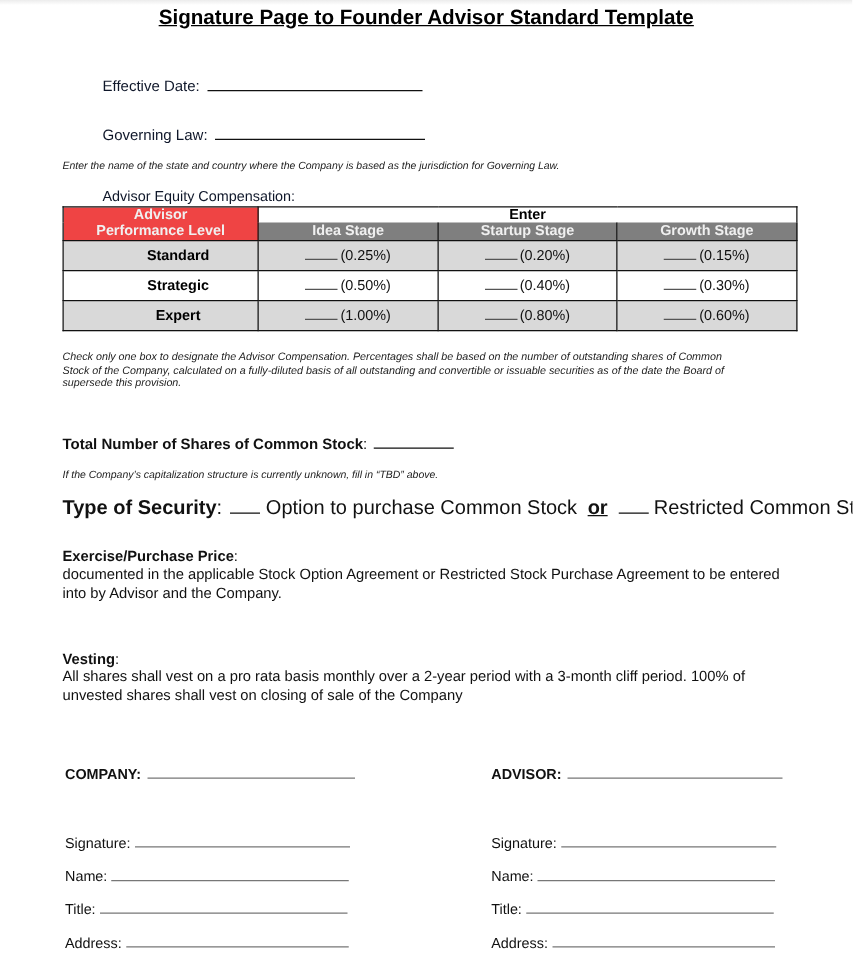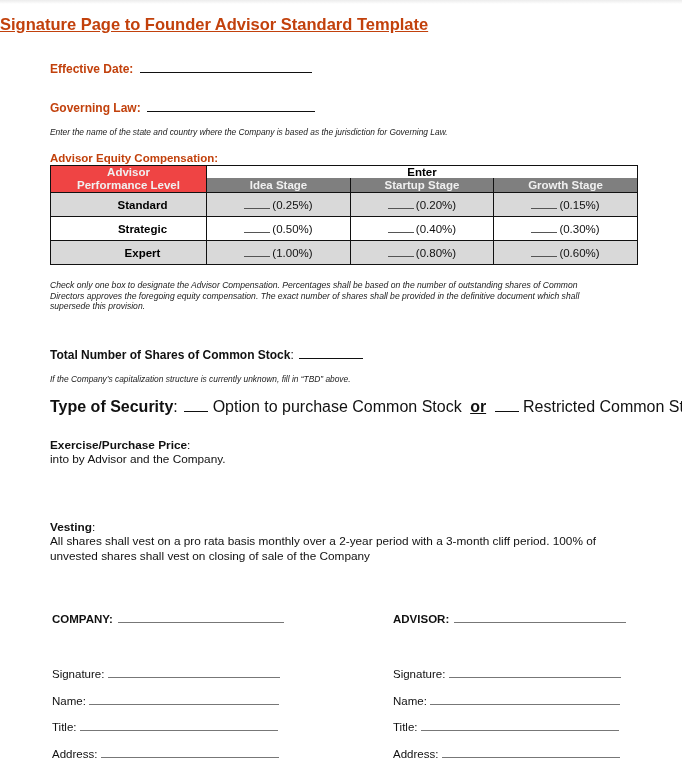--- a/index.html
+++ b/index.html
@@ -6,24 +6,24 @@
   body {
     width: 682px; height: 780px; overflow: hidden;
     background: #ffffff;
     font-family: "Liberation Sans", sans-serif;
     color: #111;
     position: relative;
   }
   .topshade { position: absolute; left: 0; top: 0; width: 682px; height: 4px;
     background: linear-gradient(#ececec, #ffffff); }
   .abs { position: absolute; white-space: nowrap; }
-  .title { left: 0; width: 682px; text-align: left; top: 15px;
-    font-size: 16.5px; font-weight: bold; text-decoration: underline; color: #c2410c; }
+  .title { left: 0; width: 682px; text-align: center; top: 5px;
+    font-size: 16.5px; font-weight: bold; text-decoration: underline; color: #000000; }
   .bold { font-weight: bold; }
-  .lbl { font-size: 12px; font-weight: bold; color: #c2410c; }
+  .lbl { font-size: 12px; font-weight: normal; color: #0f172a; margin-left: 32px; }
   .line { display: inline-block; border-bottom: 1.2px solid #111; vertical-align: baseline; height: 10px; }
   .hint { font-size: 8.4px; font-style: italic; color: #222; margin-top: 12px; }
   .para { font-size: 11.8px; color: #111; line-height: 14.3px; white-space: normal; }
   .small-para { font-size: 8.6px; font-style: italic; color: #222; line-height: 10.6px; white-space: normal; }
 
   table.eq { position: absolute; left: 50px; top: 165px; border-collapse: collapse;
     width: 587px; font-size: 11.5px; table-layout: fixed; }
   table.eq td, table.eq th { border: 1.2px solid #111; padding: 0; text-align: center; }
   table.eq .hdr-level { background: #ef4444; color: #f0f0f0; font-weight: bold;
     line-height: 13px; font-size: 11.5px; }
@@ -96,41 +96,42 @@
     <td class="level">Expert</td>
     <td><span class="blank"></span><span>(1.00%)</span></td>
     <td><span class="blank"></span><span>(0.80%)</span></td>
     <td><span class="blank"></span><span>(0.60%)</span></td>
   </tr>
 </tbody>
   </table>
 
 <div class="abs small-para" style="left:50px; top:280px; width:600px;">
   <div>Check only one box to designate the Advisor Compensation. Percentages shall be based on the number of outstanding shares of Common</div>
-  <div>Directors approves the foregoing equity compensation. The exact number of shares shall be provided in the definitive document which shall</div>
+  <div>Stock of the Company, calculated on a fully-diluted basis of all outstanding and convertible or issuable securities as of the date the Board of</div>
   <div>supersede this provision.</div>
 </div>
 
 <div class="abs" style="left:50px; top:348px; font-size:12px;">
   <span class="bold">Total Number of Shares of Common Stock</span><span>:</span>
   <span class="line" style="width:64px; margin-left:2px; border-bottom-width:1px;"></span>
 </div>
 <div class="abs hint" style="left:50px; top:362px;">If the Company’s capitalization structure is currently unknown, fill in “TBD” above.</div>
 
 <div class="abs" style="left:50px; top:398px; font-size:16px;">
   <span class="bold">Type of Security</span><span>:</span>
   <span class="line" style="width:24px; margin-left:2px; border-bottom-width:1px;"></span>
   <span>Option to purchase Common Stock</span>
   <span class="bold" style="text-decoration:underline; margin-left:4px;">or</span>
   <span class="line" style="width:24px; margin-left:4px; border-bottom-width:1px;"></span>
   <span>Restricted Common Stock</span>
 </div>
 
 <div class="abs para" style="left:50px; top:438px; width:600px;">
   <div><span class="bold">Exercise/Purchase Price</span><span>:</span></div>
+  <div>documented in the applicable Stock Option Agreement or Restricted Stock Purchase Agreement to be entered</div>
   <div>into by Advisor and the Company.</div>
 </div>
 
 <div class="abs para" style="left:50px; top:520px; width:600px;">
   <div><span class="bold">Vesting</span><span>:</span></div>
   <div>All shares shall vest on a pro rata basis monthly over a 2-year period with a 3-month cliff period. 100% of</div>
   <div>unvested shares shall vest on closing of sale of the Company</div>
 </div>
 
 <div class="abs sig" style="left:52px; top:612px;">

